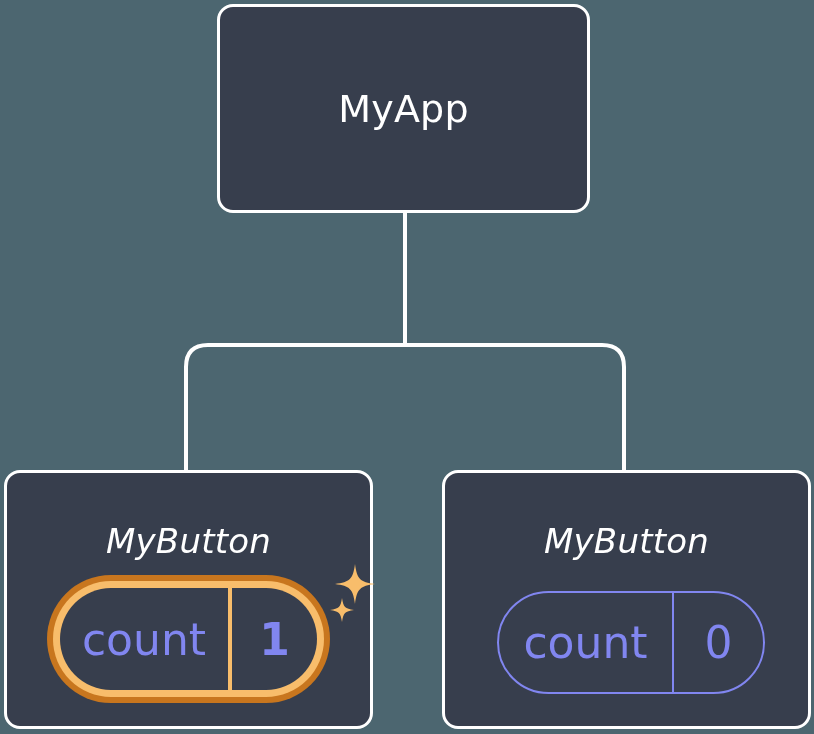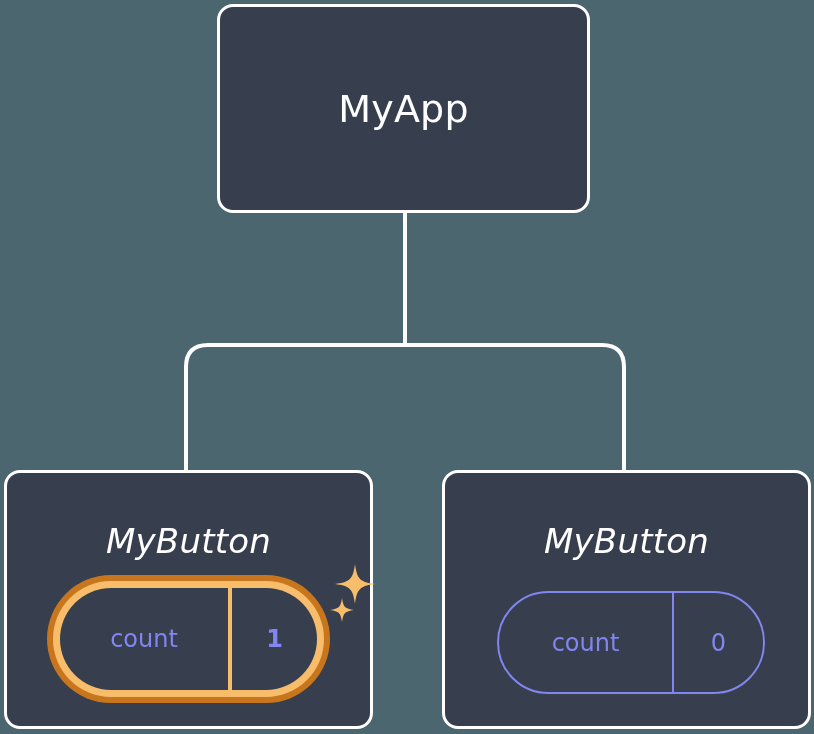--- a/index.html
+++ b/index.html
@@ -102,21 +102,21 @@
   }
   .pill-plain .pill-val {
     flex: 1;
     font-weight: 400;
   }
 
   .pill-key, .pill-val {
     display: flex;
     align-items: center;
     justify-content: center;
-    font-size: 24px;
+    font-size: 44px;
     box-sizing: border-box;
   }
 
   
   .pill-highlight-wrap {
     position: absolute;
     left: 40px;
     top: 102px;
     width: 283px;
     height: 128px;

